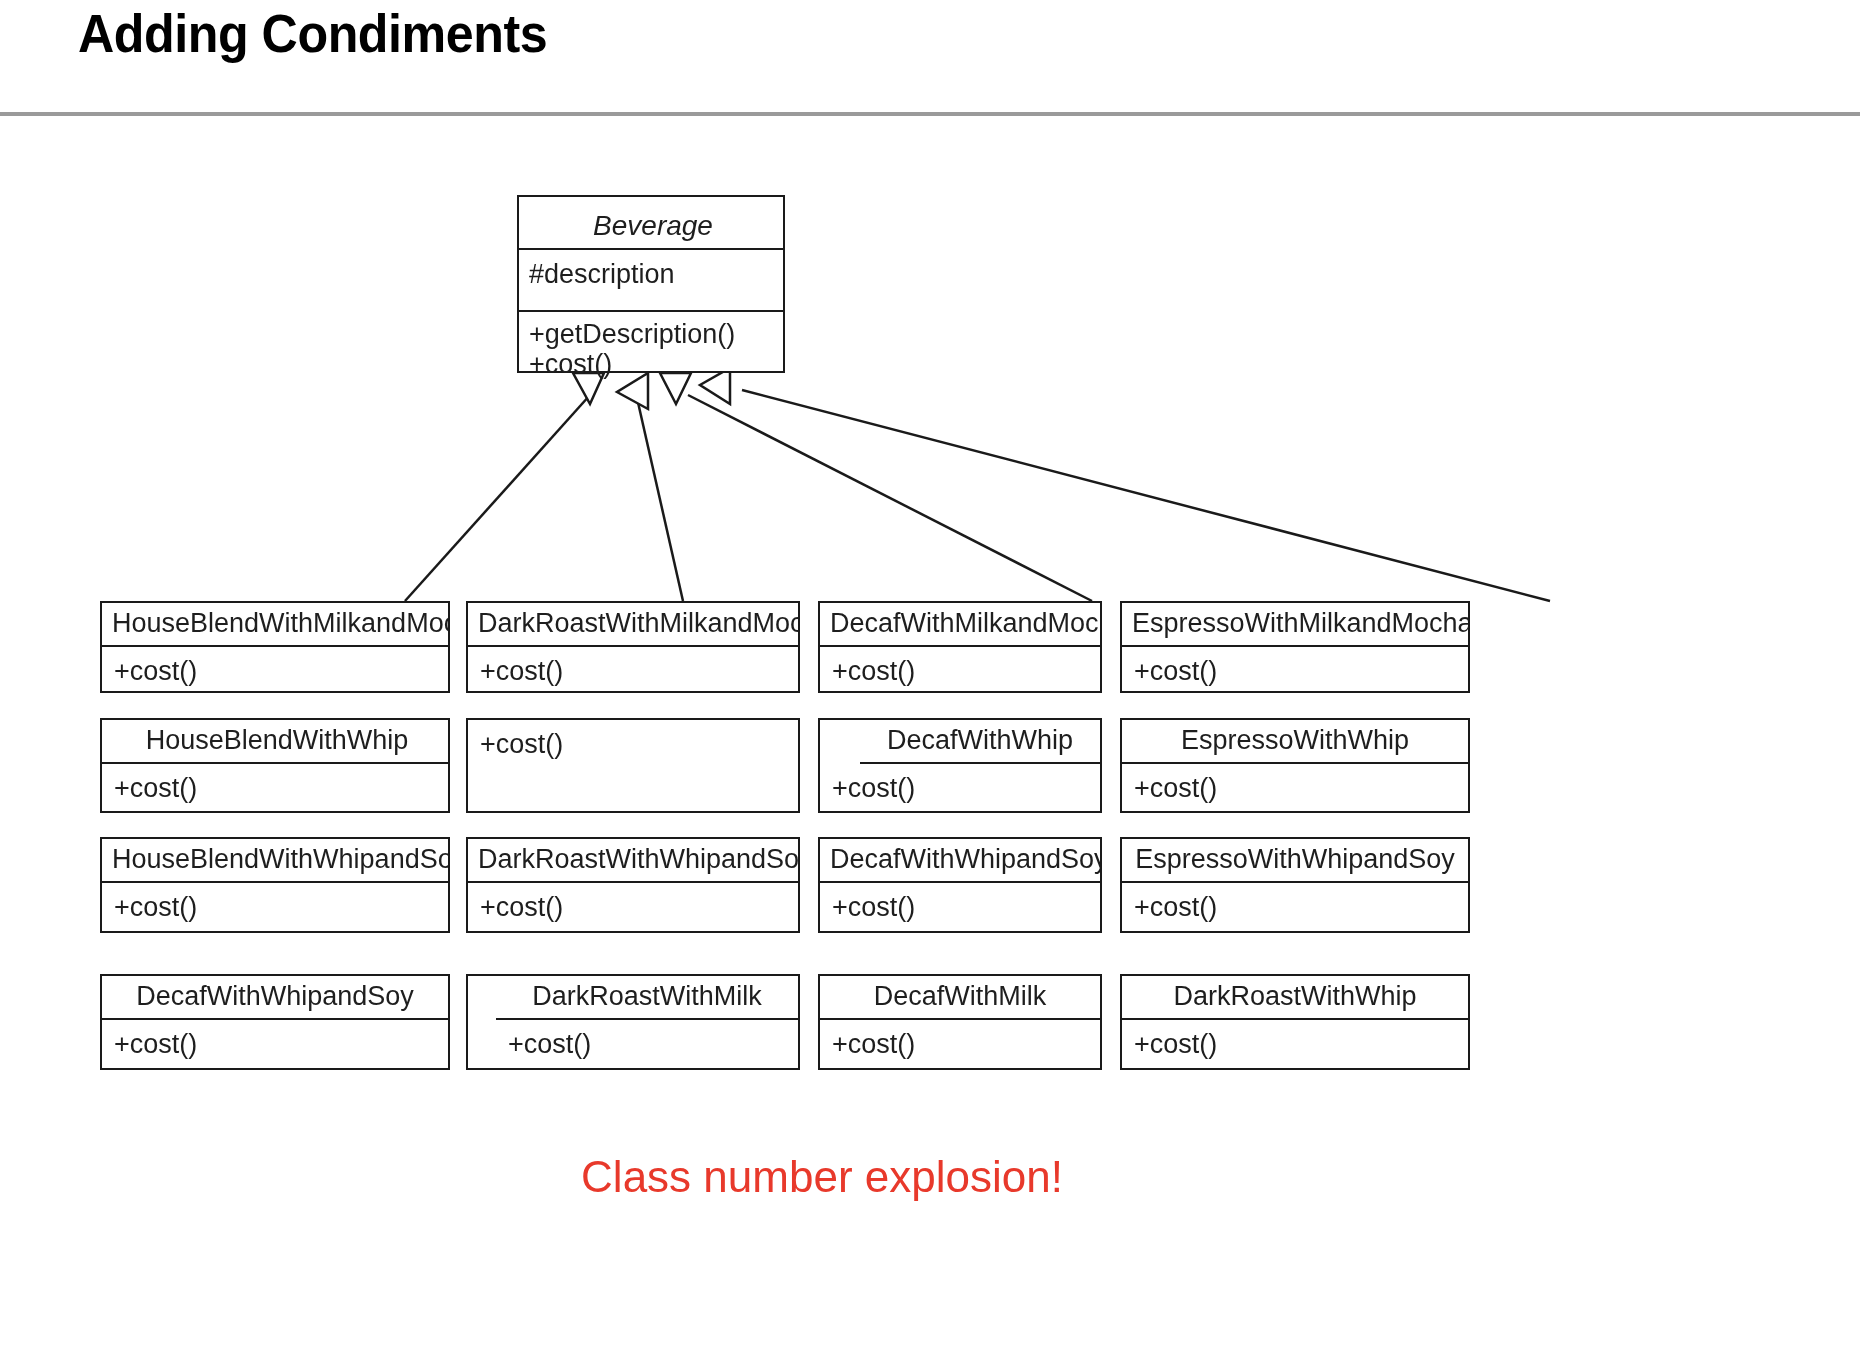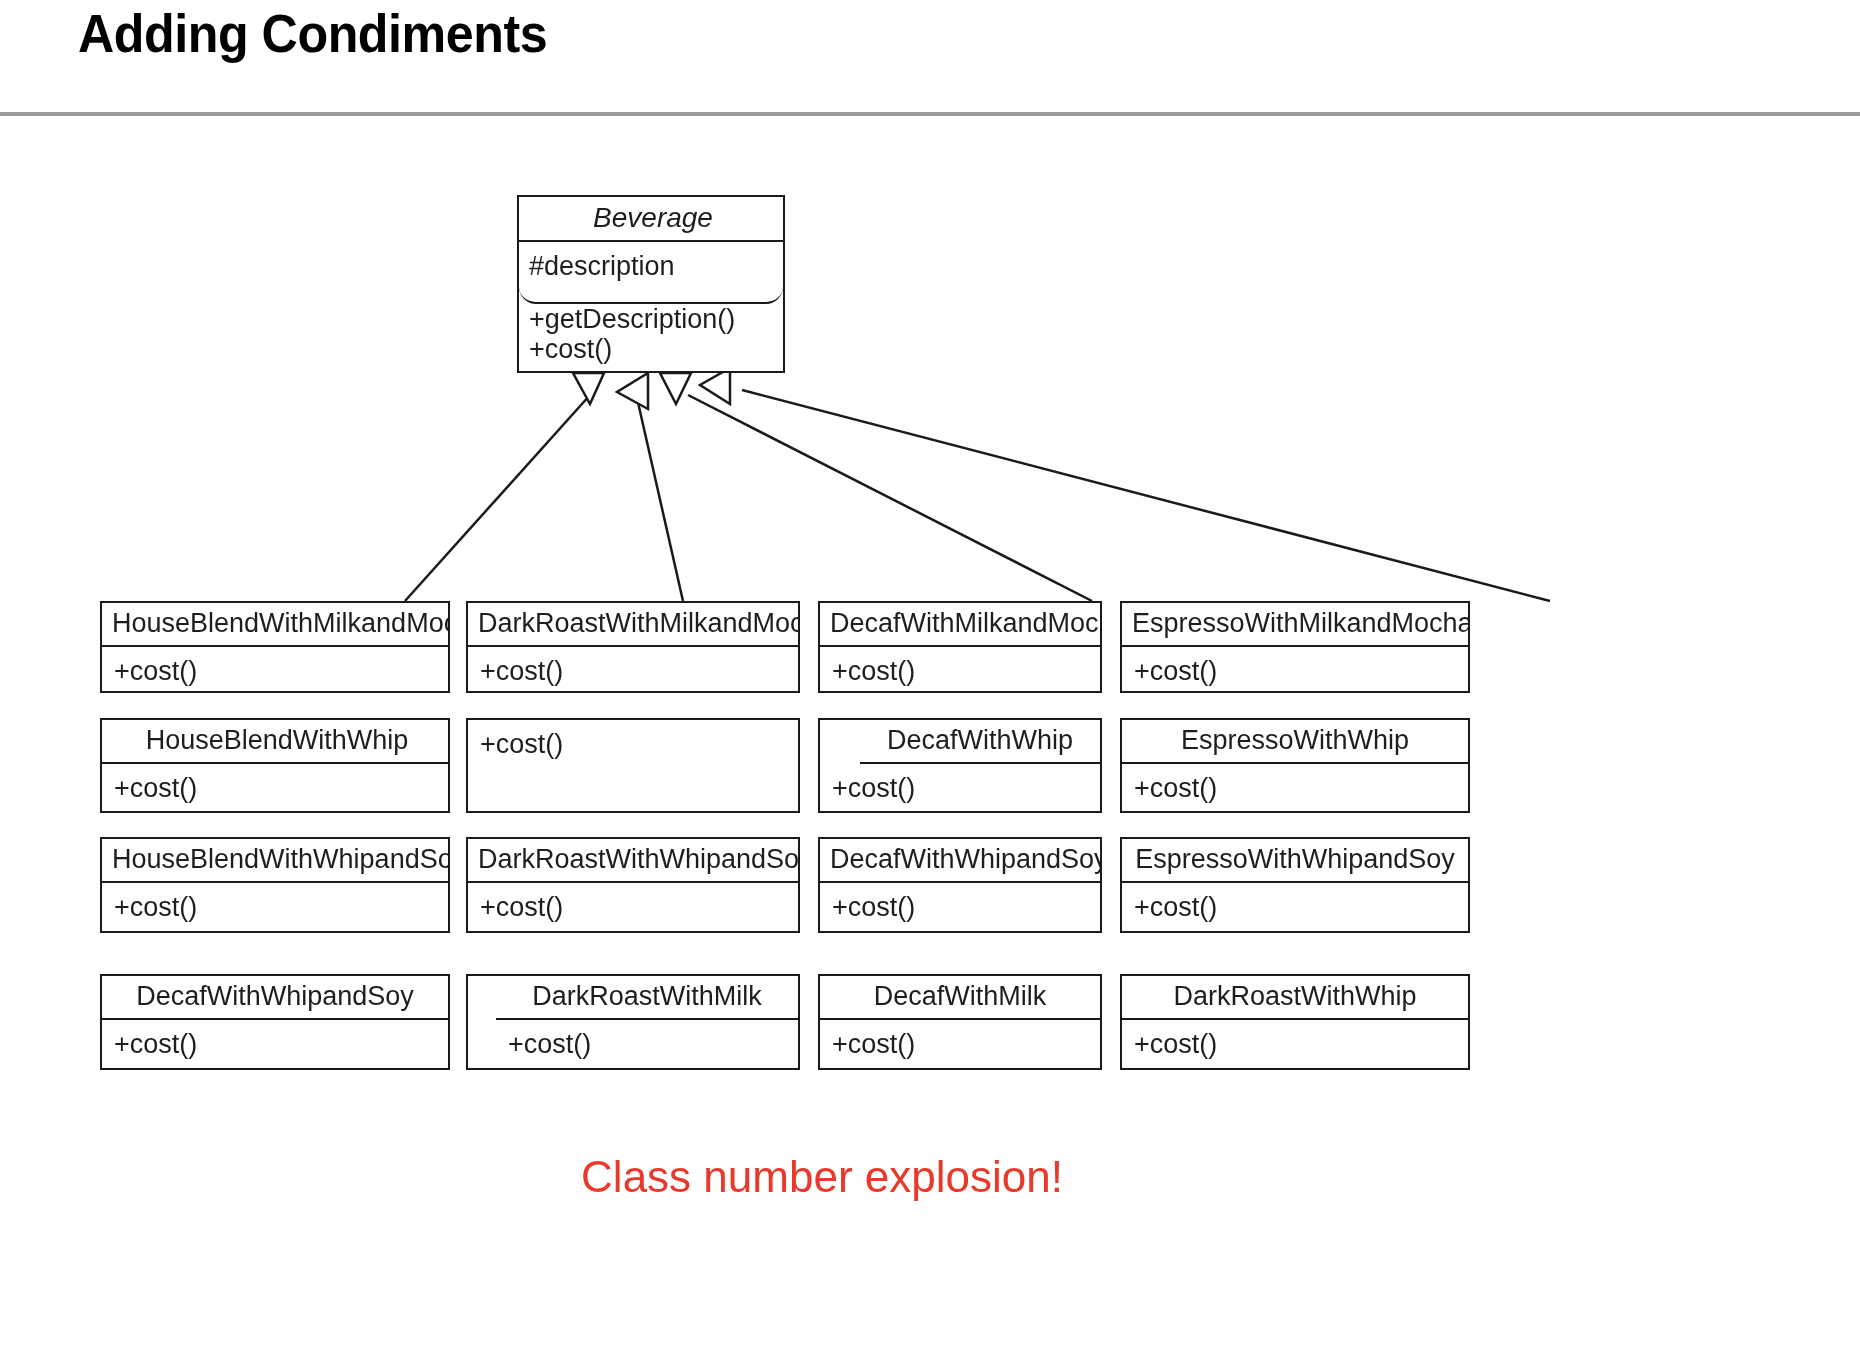--- a/index.html
+++ b/index.html
@@ -78,39 +78,38 @@
   .uml-name.italic { font-style: italic; text-align: center; }
 
   .uml-attrs {
     box-sizing: border-box;
     border-bottom: 2px solid #1a1a1a;
     font-size: 27px;
     color: #1e1e1e;
     padding: 9px 10px 10px 10px;
     line-height: 1.18;
     white-space: nowrap;
-    border-radius: 17px;
   }
   .uml-ops {
     box-sizing: border-box;
     font-size: 27px;
     color: #1e1e1e;
-    padding: 0 10px 10px 10px;
+    padding: 7px 10px 10px 10px;
     line-height: 1.12;
     white-space: nowrap;
   }
 
   
   #base-class {
     left: 517px;
     top: 195px;
     width: 268px;
     height: 178px;
   }
-  #base-class .uml-name.italic { padding: 7px 6px 8px 10px; font-size: 28px; }
+  #base-class .uml-name.italic { padding: 7px 6px 8px 10px; font-size: 28px; margin-top: 8px; }
   #base-class .uml-attrs { height: 62px; }
 
   
   .sub-box .uml-name { padding: 7px 10px 8px 10px; }
   .sub-box .uml-ops  { padding: 9px 12px 10px 12px; }
 
   
   #explosion-note {
     position: absolute;
     left: 12px;

